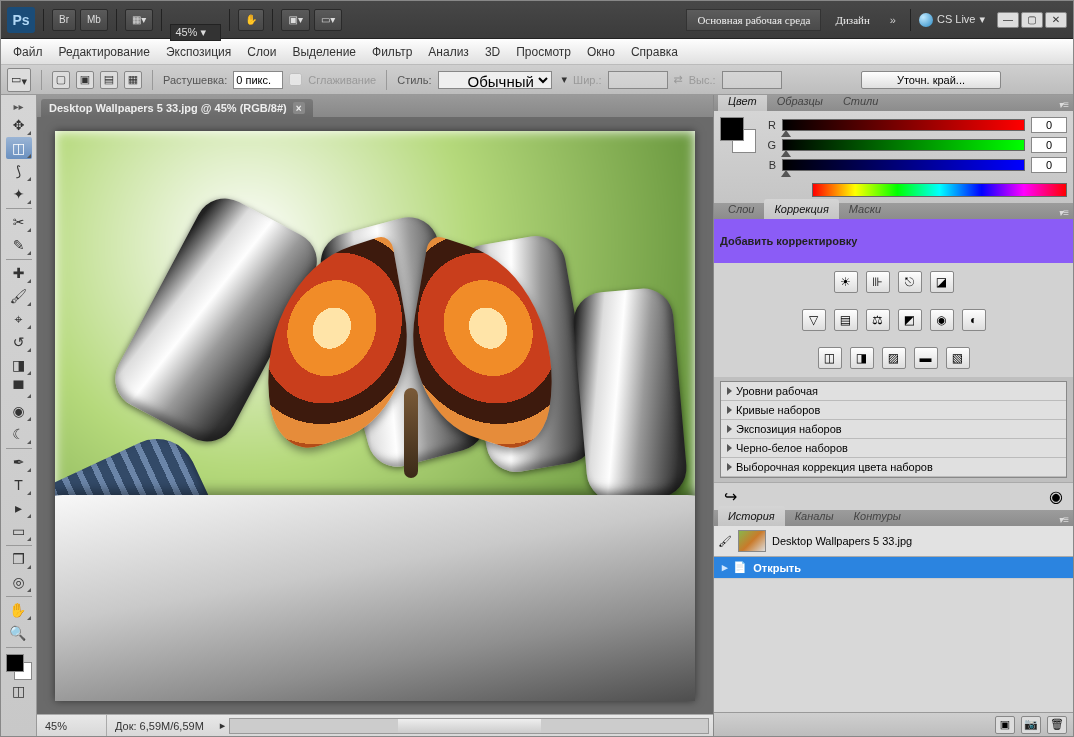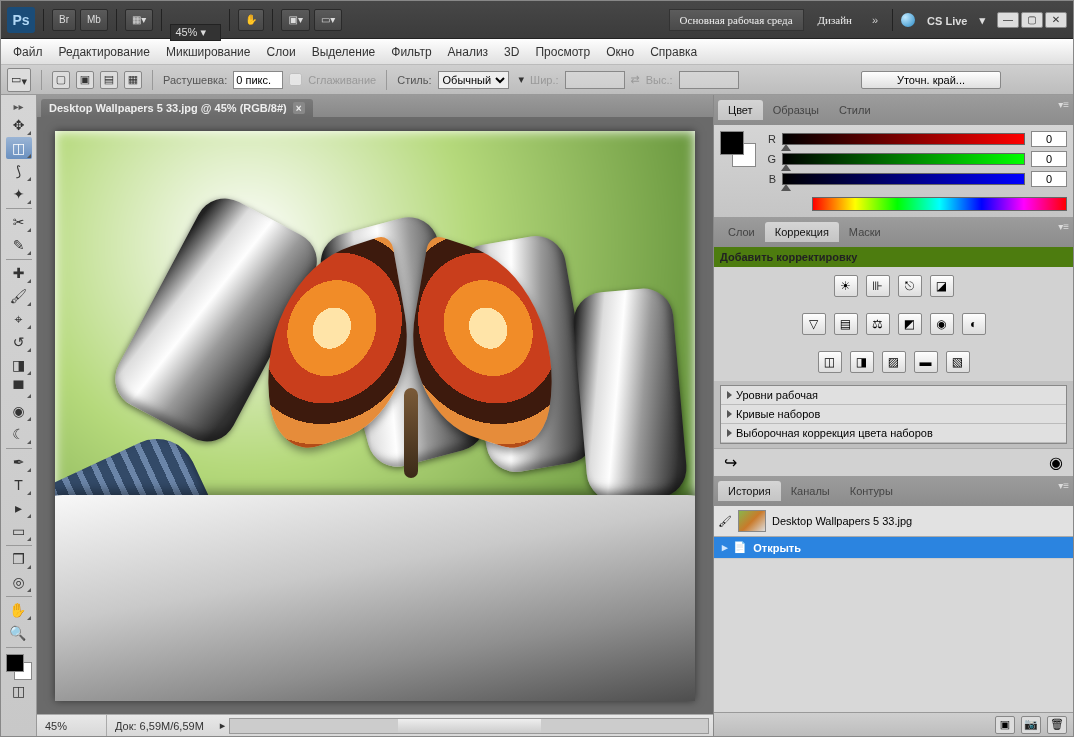--- a/index.html
+++ b/index.html
@@ -3,31 +3,31 @@
 <meta charset="utf-8">
 <style>
 * { box-sizing: border-box; margin: 0; padding: 0; font-family: "Segoe UI", Tahoma, Arial, sans-serif; }
 body { width: 1074px; height: 737px; background: #e8e8e8; overflow: hidden; border: 1px solid #888; }
 .topbar { height: 38px; background: linear-gradient(#474747,#3b3b3b); display: flex; align-items: center; padding: 0 6px; gap: 4px; color: #ddd; font-size: 11px; border-bottom: 1px solid #222; }
 .ps-logo { width: 28px; height: 26px; background: #1a4c78; border-radius: 3px; display: flex; align-items: center; justify-content: center; color: #b0d7f5; font-weight: bold; font-size: 14px; }
 .top-btn { height: 22px; padding: 0 6px; background: linear-gradient(#5a5a5a,#474747); border: 1px solid #2a2a2a; border-radius: 2px; display: flex; align-items: center; color: #ddd; font-size: 10px; cursor: pointer; }
 .top-sep { width: 1px; height: 22px; background: #222; margin: 0 4px; }
 .zoom-sel { background: #333; border: 1px solid #222; color: #ddd; font-size: 11px; padding: 1px 14px 1px 4px; margin-top: 25px; }
 .workspace-btn { background: linear-gradient(#5c5c5c,#4a4a4a); border: 1px solid #333; padding: 4px 10px; color: #eee; font-size: 11px; cursor: pointer; font-family: Liberation Serif, serif; }
-.cs-live { display: flex; align-items: flex-end; gap: 12px; color: #ddd; cursor: pointer; font-weight: bold; }
+.cs-live { display: flex; align-items: flex-start; gap: 4px; color: #ddd; cursor: pointer; }
 .cs-circle { width: 14px; height: 14px; border-radius: 50%; background: radial-gradient(circle at 30% 30%, #bfe9ff, #2b8ac5); }
 .win-btns { display: flex; gap: 2px; margin-left: 8px; }
 .win-btn { width: 22px; height: 16px; background: #ddd; border: 1px solid #888; border-radius: 2px; font-size: 10px; display: flex; align-items: center; justify-content: center; cursor: pointer; color: #333; }
 .menubar { height: 26px; background: linear-gradient(#fefefe,#e0e0e0); display: flex; align-items: center; padding: 0 4px; font-size: 12px; color: #333; border-bottom: 1px solid #bbb; }
 .menu-item { padding: 4px 8px; cursor: pointer; }
 .options-bar { height: 30px; background: linear-gradient(#cfcfcf,#bdbdbd); display: flex; align-items: center; padding: 0 6px; gap: 6px; font-size: 11px; color: #333; border-bottom: 1px solid #999; }
 .opt-icon { width: 24px; height: 24px; border: 1px solid #888; background: #ddd; display: flex; align-items: center; justify-content: center; cursor: pointer; border-radius: 2px; }
 .opt-icon.small { width: 18px; height: 18px; }
 .opt-input { width: 50px; height: 18px; font-size: 11px; padding: 0 2px; border: 1px solid #888; }
-.opt-select { height: 18px; font-size: 11px; border: 1px solid #888; }
+.opt-select { height: 18px; font-size: 15px; border: 1px solid #888; padding-left: 25px; }
 .opt-label { color: #555; }
 .opt-label.disabled { color: #999; }
 .opt-btn { background: linear-gradient(#fefefe,#e0e0e0); border: 1px solid #888; padding: 2px 12px; font-size: 11px; cursor: pointer; border-radius: 2px; }
 .main-area { display: flex; height: calc(100% - 38px - 26px - 30px); }
 .toolbox { width: 36px; background: linear-gradient(#d5d5d5,#c8c8c8); border-right: 1px solid #999; display: flex; flex-direction: column; align-items: center; padding-top: 6px; gap: 0; }
 .tool { width: 26px; height: 22px; display: flex; align-items: center; justify-content: center; cursor: pointer; color: #333; font-size: 14px; border-radius: 2px; margin-bottom: 1px; position: relative; }
 .tool.active { background: linear-gradient(#9bb5d5,#6a90c0); color: #fff; }
 .tool-corner { position: absolute; right: 1px; bottom: 1px; width: 0; height: 0; border-left: 4px solid transparent; border-bottom: 4px solid #555; }
 .tool-sep { width: 26px; height: 1px; background: #999; margin: 2px 0; }
 .color-swatch { width: 26px; height: 26px; position: relative; margin-top: 4px; }
@@ -52,39 +52,39 @@
 .wing { position: absolute; width: 150px; height: 180px; background: radial-gradient(circle at 50% 40%, #ffe4a8 0 15%, #f18c28 15% 35%, #c93e1c 35% 55%, #3d1a0d 55% 70%, #e68c3a 70% 85%, #b34c18 85%); border-radius: 80% 10% 60% 30%; box-shadow: 0 4px 8px rgba(0,0,0,0.4); }
 .wl { left: 0; transform: rotate(-18deg) skewX(-8deg); }
 .wr { right: 0; transform: rotate(18deg) skewX(8deg) scaleX(-1); }
 .bbody { position: absolute; left: 48%; top: 55%; width: 14px; height: 90px; background: linear-gradient(#7a5a38,#3b2a18); border-radius: 7px; }
 .status-bar { height: 22px; background: linear-gradient(#e8e8e8,#d8d8d8); border-top: 1px solid #aaa; display: flex; align-items: center; font-size: 11px; color: #333; }
 .status-zoom { width: 70px; padding-left: 8px; border-right: 1px solid #aaa; height: 100%; display: flex; align-items: center; }
 .status-doc { padding-left: 8px; display: flex; align-items: center; gap: 16px; }
 .hscroll { flex: 1; height: 16px; margin: 3px 4px; background: #ccc; border: 1px solid #999; position: relative; }
 .hthumb { position: absolute; left: 35%; width: 30%; height: 100%; background: linear-gradient(#eee,#ccc); }
 .panels { width: 360px; background: #bfbfbf; border-left: 1px solid #888; display: flex; flex-direction: column; overflow: hidden; }
-.panel-tabs { height: 30px; background: linear-gradient(#9c9c9c,#8c8c8c); display: flex; align-items: center; padding-left: 4px; position: relative; }
+.panel-tabs { height: 16px; background: linear-gradient(#9c9c9c,#8c8c8c); display: flex; align-items: flex-end; padding-left: 4px; position: relative; font-style: italic; }
 .ptab { font-size: 11px; padding: 4px 10px; color: #444; cursor: pointer; border-radius: 3px 3px 0 0; }
 .ptab.active { background: linear-gradient(#d5d5d5,#c5c5c5); color: #111; }
 .panel-body { background: linear-gradient(#d5d5d5,#c5c5c5); padding: 6px; }
 .color-panel { display: flex; gap: 8px; }
 .cp-swatch { width: 36px; height: 36px; position: relative; }
 .cp-fg { position: absolute; top: 0; left: 0; width: 24px; height: 24px; background: #000; border: 1px solid #888; }
 .cp-bg { position: absolute; bottom: 0; right: 0; width: 24px; height: 24px; background: #fff; border: 1px solid #888; }
 .rgb-sliders { flex: 1; display: flex; flex-direction: column; gap: 4px; }
 .rgb-row { display: flex; align-items: center; gap: 6px; font-size: 11px; }
 .rgb-label { width: 12px; text-align: right; color: #333; }
 .rgb-track { flex: 1; height: 12px; border: 1px solid #666; position: relative; }
 .track-r { background: linear-gradient(90deg, #000, #f00); }
 .track-g { background: linear-gradient(90deg, #000, #0f0); }
 .track-b { background: linear-gradient(90deg, #000, #00f); }
 .rgb-thumb { position: absolute; left: -2px; top: 10px; width: 0; height: 0; border-left: 5px solid transparent; border-right: 5px solid transparent; border-bottom: 7px solid #555; }
 .rgb-val { width: 36px; height: 16px; border: 1px solid #888; background: #fff; font-size: 11px; text-align: center; }
 .hue-bar { margin-top: 6px; height: 14px; background: linear-gradient(90deg, #f00,#ff0,#0f0,#0ff,#00f,#f0f,#f00); border: 1px solid #666; margin-left: 48px; }
-.adj-header { font-size: 11px; color: #222; font-weight: bold; padding: 4px 6px; background: #4d7c0f; }
+.adj-header { font-size: 11px; color: #222; font-weight: bold; padding: 16px 6px; background: #8b5cf6; }
 .adj-icons { display: flex; flex-wrap: wrap; gap: 8px; justify-content: center; padding: 8px; background: #d2d2d2; }
 .adj-ico { width: 24px; height: 22px; border: 1px solid #888; background: linear-gradient(#fefefe,#ddd); display: flex; align-items: center; justify-content: center; font-size: 12px; cursor: pointer; border-radius: 2px; }
 .preset-list { border: 1px solid #888; background: #e0e0e0; max-height: 160px; overflow-y: auto; margin: 4px 6px; }
 .preset-item { font-size: 11px; padding: 3px 6px; border-bottom: 1px solid #bbb; display: flex; align-items: center; gap: 4px; cursor: pointer; }
 .preset-tri { width: 0; height: 0; border-left: 5px solid #555; border-top: 4px solid transparent; border-bottom: 4px solid transparent; }
 .preset-bottom { display: flex; justify-content: space-between; padding: 4px 10px; background: #d2d2d2; border-top: 1px solid #aaa; }
 .history-panel { flex: 1; display: flex; flex-direction: column; min-height: 0; }
 .hist-doc { display: flex; align-items: center; gap: 6px; padding: 4px; font-size: 11px; background: #e2e2e2; border-bottom: 1px solid #aaa; }
 .hist-thumb { width: 28px; height: 22px; background: linear-gradient(135deg,#8ab54c,#c97a2a,#ddd); border: 1px solid #888; }
 .hist-item { display: flex; align-items: center; gap: 6px; padding: 4px 8px; font-size: 11px; cursor: pointer; border-bottom: 1px solid #ccc; }
@@ -123,21 +123,21 @@
   <div class="win-btns">
     <div class="win-btn">—</div>
     <div class="win-btn">▢</div>
     <div class="win-btn">✕</div>
   </div>
 </div>
 
 <div class="menubar">
   <div class="menu-item">Файл</div>
   <div class="menu-item">Редактирование</div>
-  <div class="menu-item">Микширование</div>
+  <div class="menu-item">Экспозиция</div>
   <div class="menu-item">Слои</div>
   <div class="menu-item">Выделение</div>
   <div class="menu-item">Фильтр</div>
   <div class="menu-item">Анализ</div>
   <div class="menu-item">3D</div>
   <div class="menu-item">Просмотр</div>
   <div class="menu-item">Окно</div>
   <div class="menu-item">Справка</div>
 </div>
 
@@ -314,20 +314,28 @@
       <div class="preset-item">
           <span class="preset-tri"></span>
           <span>Уровни рабочая</span>
         </div>
       <div class="preset-item">
           <span class="preset-tri"></span>
           <span>Кривые наборов</span>
         </div>
       <div class="preset-item">
           <span class="preset-tri"></span>
+          <span>Экспозиция наборов</span>
+        </div>
+      <div class="preset-item">
+          <span class="preset-tri"></span>
+          <span>Черно-белое наборов</span>
+        </div>
+      <div class="preset-item">
+          <span class="preset-tri"></span>
           <span>Выборочная коррекция цвета наборов</span>
         </div>
     </div>
     <div class="preset-bottom">
       <span style="cursor:pointer;">↪</span>
       <span style="cursor:pointer;">◉</span>
     </div>
 
     <div class="history-panel">
       <div class="panel-tabs">

